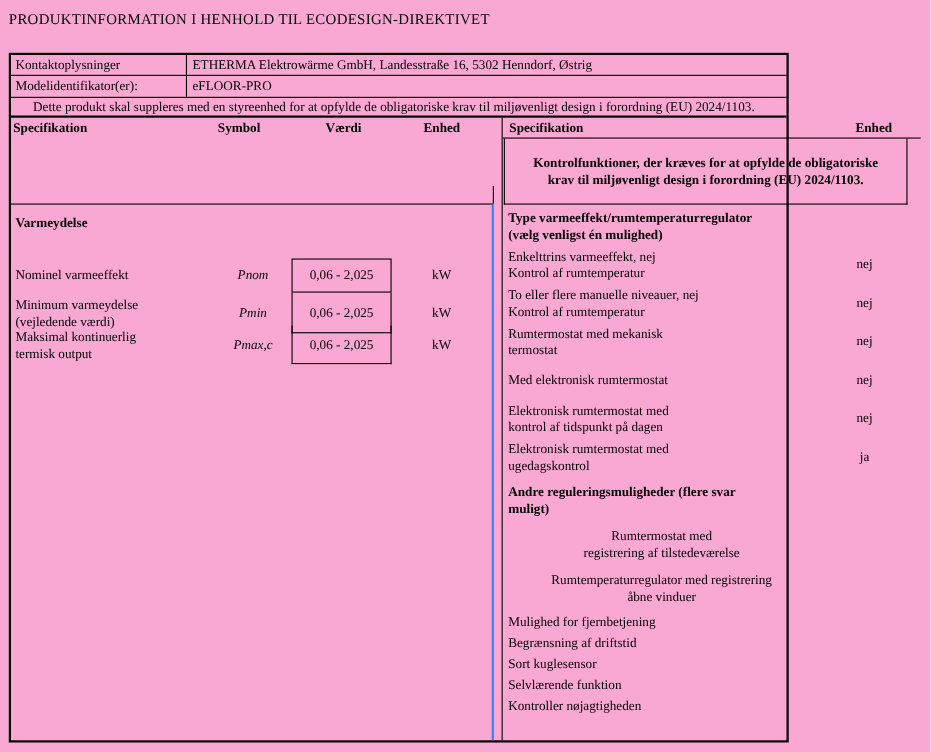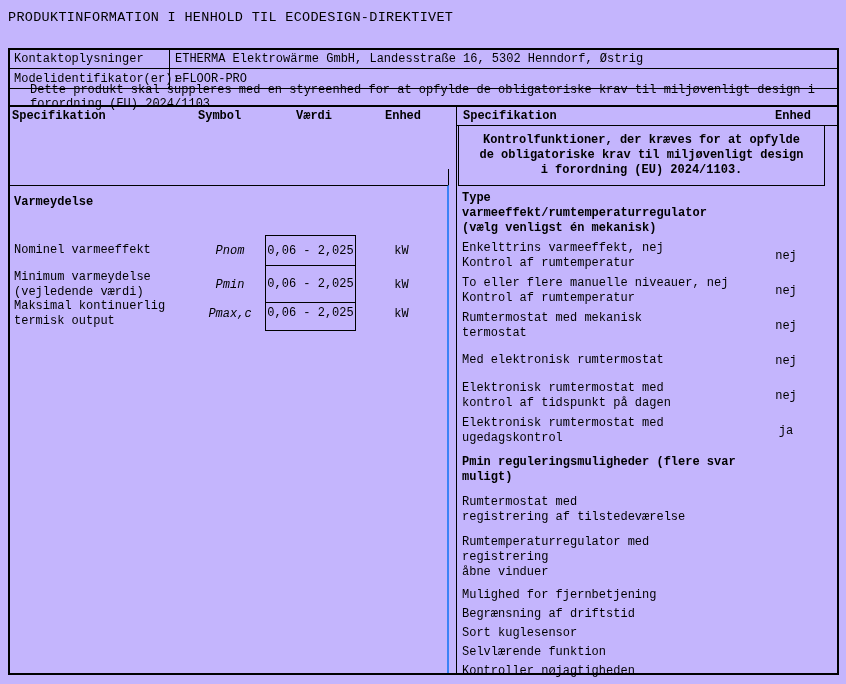--- a/index.html
+++ b/index.html
@@ -1,36 +1,36 @@
 <!DOCTYPE html>
 <html><head>
 <meta charset="utf-8">
 <style>
   * { box-sizing: border-box; margin: 0; padding: 0; }
   html,body { background:#fff; }
   #page {
     position: relative;
     width: 846px; height: 684px;
-    background: #c4b5fd;
+    background: #f9a8d4;
     color: #000;
-    font-family: Liberation Mono, monospace;
+    font-family: Liberation Serif, serif;
     font-size: 12px;
     overflow: hidden;
   }
   .b { font-weight: bold; }
   .pre { white-space: pre-line; }
 
   .doc-title {
     position: absolute; left: 8px; top: 10px;
     font-size: 13.5px; letter-spacing: 0.3px;
   }
 
   .doc-table {
     position: absolute; left: 8px; top: 48px;
-    width: 831px; height: 627px;
+    width: 709px; height: 627px;
     border: 2px solid #000;
   }
 
   .info-row { display: flex; align-items: stretch; border-bottom: 1px solid #000; }
   .info-row.r1 { height: 19px; }
   .info-row.r2 { height: 20px; }
   .info-cell-label {
     width: 160px; border-right: 1px solid #000;
     display: flex; align-items: center; padding-left: 4px;
   }
@@ -89,21 +89,21 @@
     border-left: 1px solid #000; border-right: 1px solid #000; border-bottom: 1px solid #000;
     display: flex; align-items: center; justify-content: center;
     text-align: center; font-weight: bold; line-height: 15px; padding: 0 16px;
   }
   .crows { padding: 2px 0 0 5px; }
   .crow { display: flex; align-items: center; padding: 2.5px 0; }
   .crow .lbl { flex: 1; line-height: 15px; }
   .crow .val { width: 90px; margin-right: 6px; text-align: center; }
   .crow.tall { margin: 8px 0; }
   .crow.mt4 { margin-top: 4px; }
-  .crow.mt5 { margin-top: 5px; }
+  .crow.mt5 { margin-top: 5px; text-align: center; }
   .crow.single { padding: 2px 0; }
 </style>
 </head>
 <body>
 
 <div id="page">
 
   <div class="doc-title">PRODUKTINFORMATION I HENHOLD TIL ECODESIGN-DIREKTIVET</div>
 
   <div class="doc-table">
@@ -161,21 +161,21 @@
           <span>Specifikation</span>
           <span class="h-unit">Enhed</span>
         </div>
 
         <div class="ctrl-note">Kontrolfunktioner, der kræves for at opfylde de obligatoriske krav til miljøvenligt design i forordning (EU) 2024/1103.</div>
 
         <div class="crows">
 
           <div class="crow">
             <div class="lbl pre b">Type varmeeffekt/rumtemperaturregulator
-(vælg venligst én mekanisk)</div>
+(vælg venligst én mulighed)</div>
             <div class="val"></div>
           </div>
 
           <div class="crow">
             <div class="lbl pre">Enkelttrins varmeeffekt, nej
 Kontrol af rumtemperatur</div>
             <div class="val">nej</div>
           </div>
 
           <div class="crow">
@@ -201,21 +201,21 @@
             <div class="val">nej</div>
           </div>
 
           <div class="crow">
             <div class="lbl pre">Elektronisk rumtermostat med
 ugedagskontrol</div>
             <div class="val">ja</div>
           </div>
 
           <div class="crow mt4">
-            <div class="lbl pre b">Pmin reguleringsmuligheder (flere svar
+            <div class="lbl pre b">Andre reguleringsmuligheder (flere svar
 muligt)</div>
             <div class="val"></div>
           </div>
 
           <div class="crow mt5">
             <div class="lbl pre">Rumtermostat med
 registrering af tilstedeværelse</div>
             <div class="val"></div>
           </div>
 

